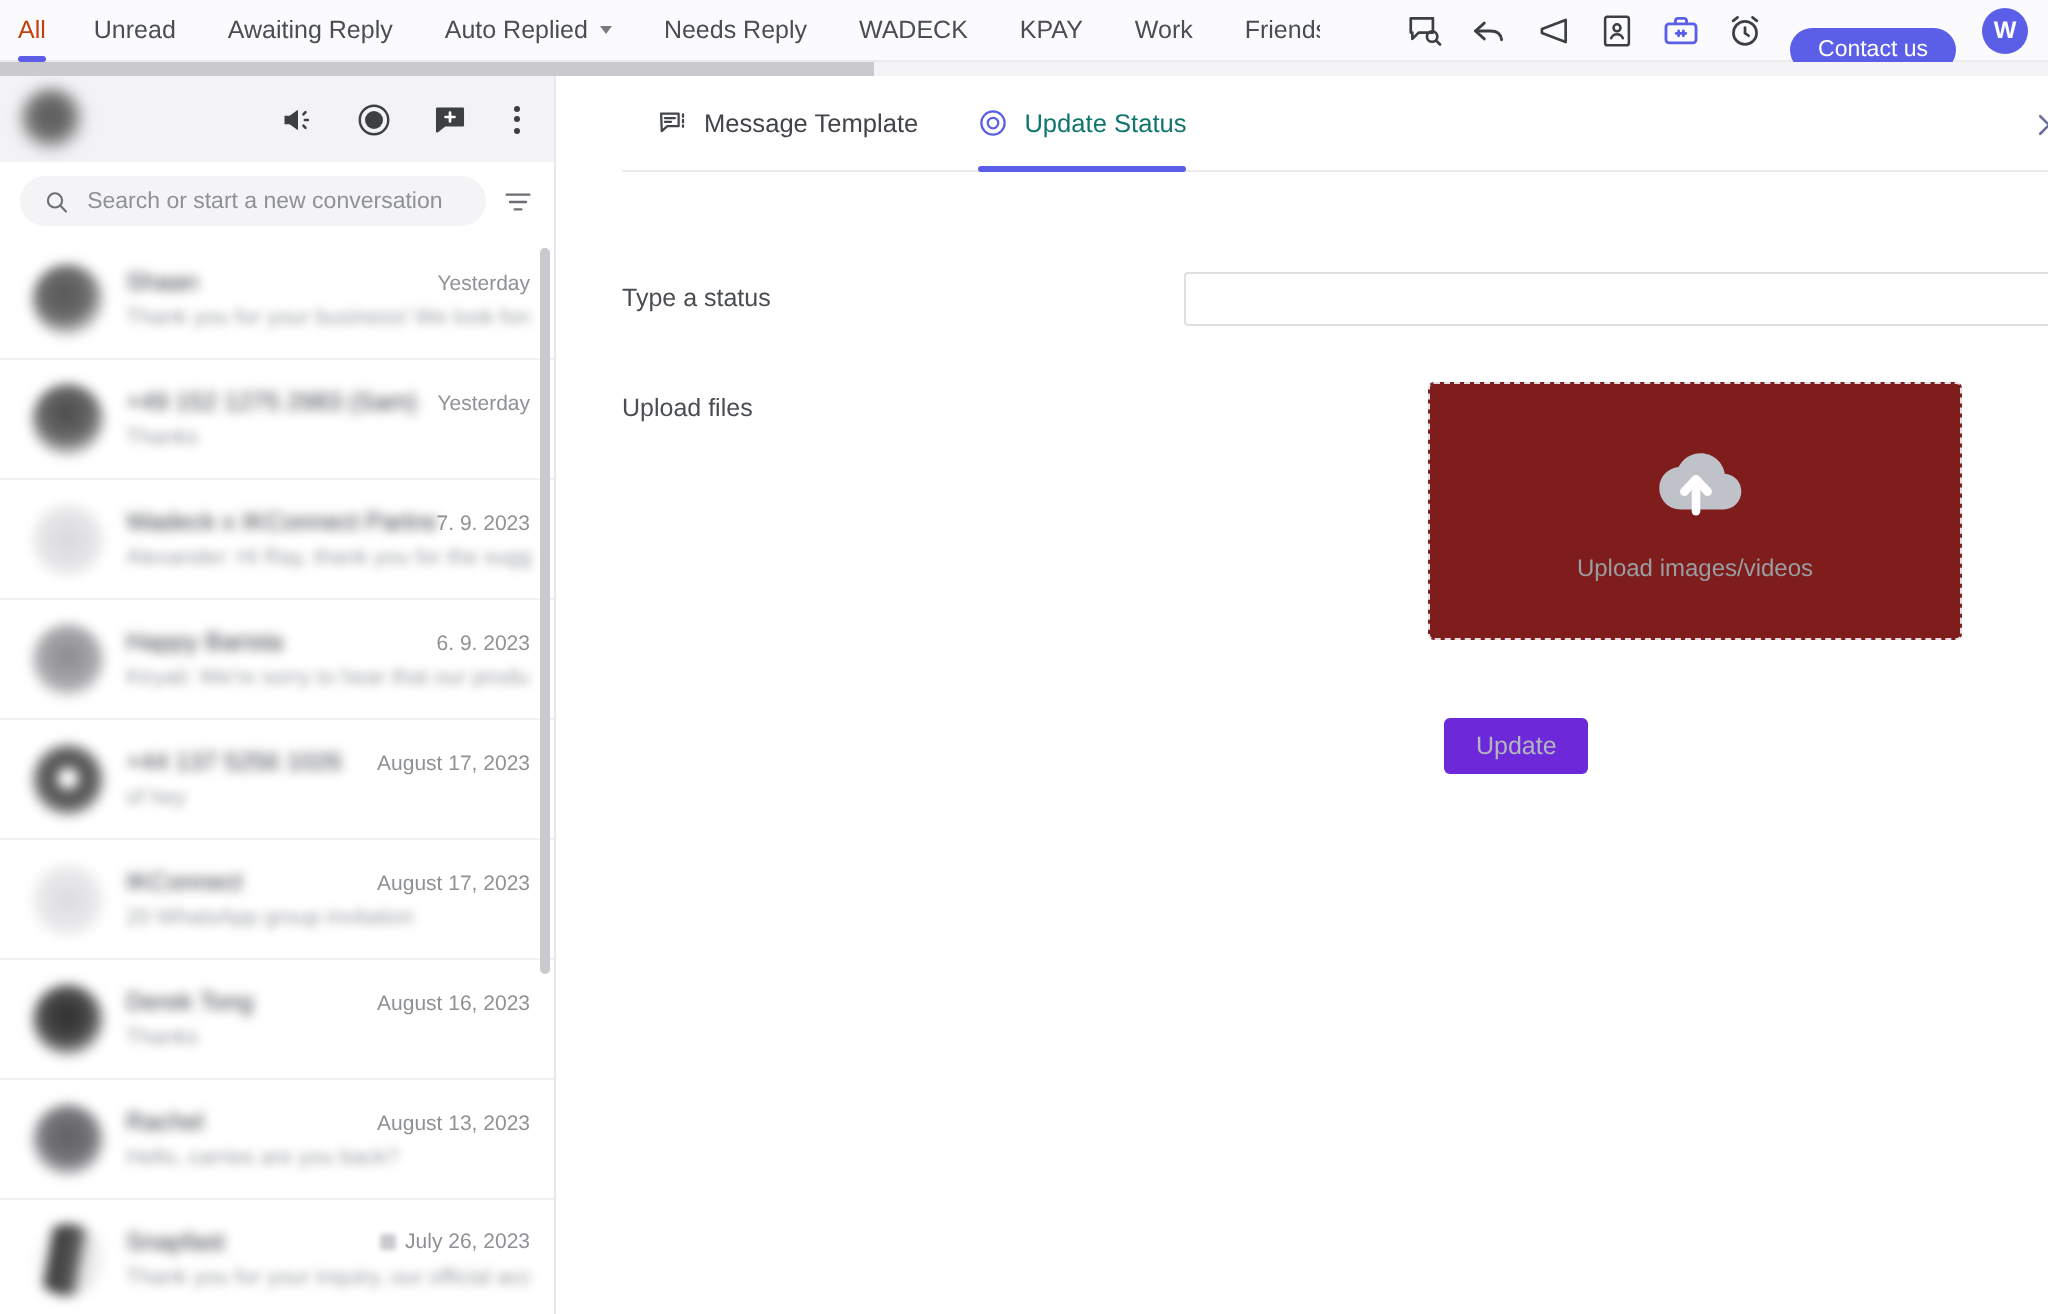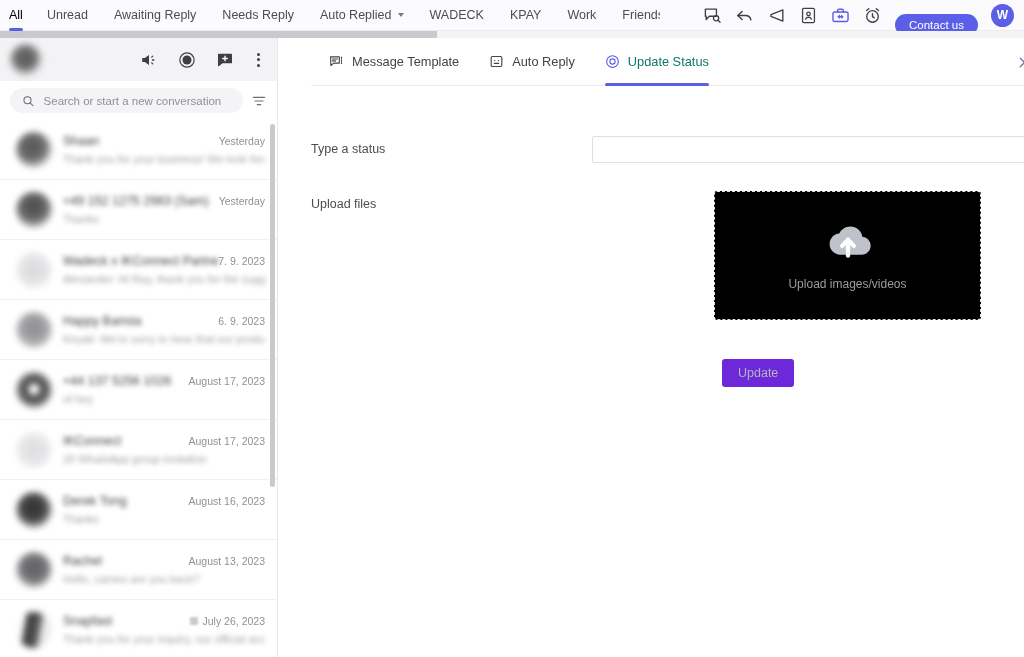--- a/index.html
+++ b/index.html
@@ -29,21 +29,21 @@
     position: relative;
     display: flex; align-items: center; gap: 5px;
     padding: 0 13px;
     height: 31px;
     font-size: 12.5px;
     color: #4a4d52;
     white-space: nowrap;
     cursor: pointer;
   }
   .tab:first-child { padding-left: 9px; padding-right: 11px; }
-  .tab.active { color: #000000; }
+  .tab.active { color: #c2410c; }
   .tab.active::after {
     content: ""; position: absolute;
     bottom: 0; left: 9px; right: 11px;
     height: 2.5px; background: #5b5fe8; border-radius: 2px;
   }
   .chev {
     width: 0; height: 0;
     border-left: 3.5px solid transparent;
     border-right: 3.5px solid transparent;
     border-top: 4px solid #76797e;
@@ -209,21 +209,21 @@
   .counter {
     text-align: right; font-size: 10.5px; color: #8e9195;
     margin-top: 2px;
   }
   .dropzone {
     width: 267px; height: 129px;
     border: 1px dashed #e1e1e5; border-radius: 3px;
     display: flex; flex-direction: column;
     align-items: center; justify-content: center;
     gap: 18px; cursor: pointer;
-    background: #000000;
+    background: #7f1d1d;
   }
   .dz-text { font-size: 12px; color: #9a9da1; }
   .update-row { padding-left: 411px; margin-top: 39px; }
   .update-btn {
     background: #6d28d9; color: #b3b6bd;
     border: none; border-radius: 3px;
     font-size: 12.5px; padding: 7px 16px;
     font-family: "Liberation Sans", sans-serif;
     cursor: default;
   }
@@ -237,25 +237,25 @@
     <div class="tab active">
       <span>All</span>
     </div>
     <div class="tab">
       <span>Unread</span>
     </div>
     <div class="tab">
       <span>Awaiting Reply</span>
     </div>
     <div class="tab">
-      <span>Needs Reply</span>
-    </div>
-    <div class="tab">
       <span>Auto Replied</span>
       <span class="chev"></span>
+    </div>
+    <div class="tab">
+      <span>Needs Reply</span>
     </div>
     <div class="tab">
       <span>WADECK</span>
     </div>
     <div class="tab">
       <span>KPAY</span>
     </div>
     <div class="tab">
       <span>Work</span>
     </div>
@@ -468,29 +468,20 @@
 
     <div class="p-tab">
       <svg width="15" height="15" viewBox="0 0 24 24" fill="none" stroke="#41444a" stroke-width="1.8">
         <path d="M2.5 4.5h14v10h-9l-4.5 4z" stroke-linejoin="round"></path>
         <path d="M5.5 8h8M5.5 11h5" stroke-linecap="round"></path>
         <path d="M20 5v10" stroke-linecap="round" stroke-dasharray="2 2.4"></path>
       </svg>
       <span>Message Template</span>
     </div>
 
-    <div class="p-tab">
-      <svg width="15" height="15" viewBox="0 0 24 24" fill="none" stroke="#41444a" stroke-width="1.8">
-        <rect x="3.5" y="4" width="17" height="16" rx="2"></rect>
-        <circle cx="9" cy="10.5" r="1.05" fill="#41444a" stroke="none"></circle>
-        <circle cx="15" cy="10.5" r="1.05" fill="#41444a" stroke="none"></circle>
-        <path d="M8.5 15h7" stroke-linecap="round"></path>
-      </svg>
-      <span>Auto Reply</span>
-    </div>
 
     <div class="p-tab active">
       <svg width="15" height="15" viewBox="0 0 24 24" fill="none" stroke="#5b5fe8" stroke-width="1.8">
         <circle cx="12" cy="12" r="9.3"></circle>
           <circle cx="12" cy="12" r="4.2"></circle>
       </svg>
       <span>Update Status</span>
     </div>
 
     <svg class="close-x" viewBox="0 0 24 24" fill="none" stroke="#6b6e9e" stroke-width="2.1">

